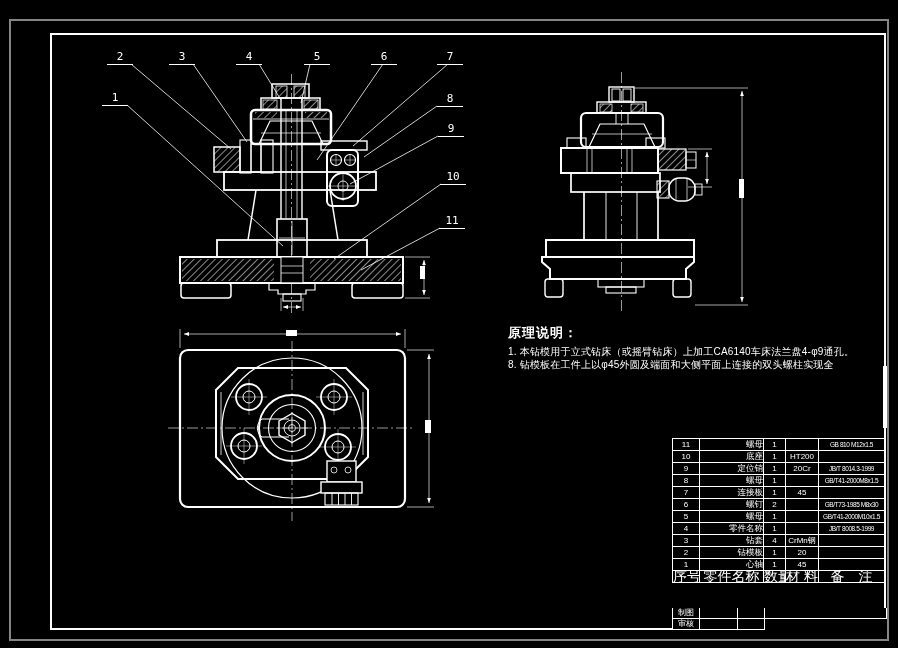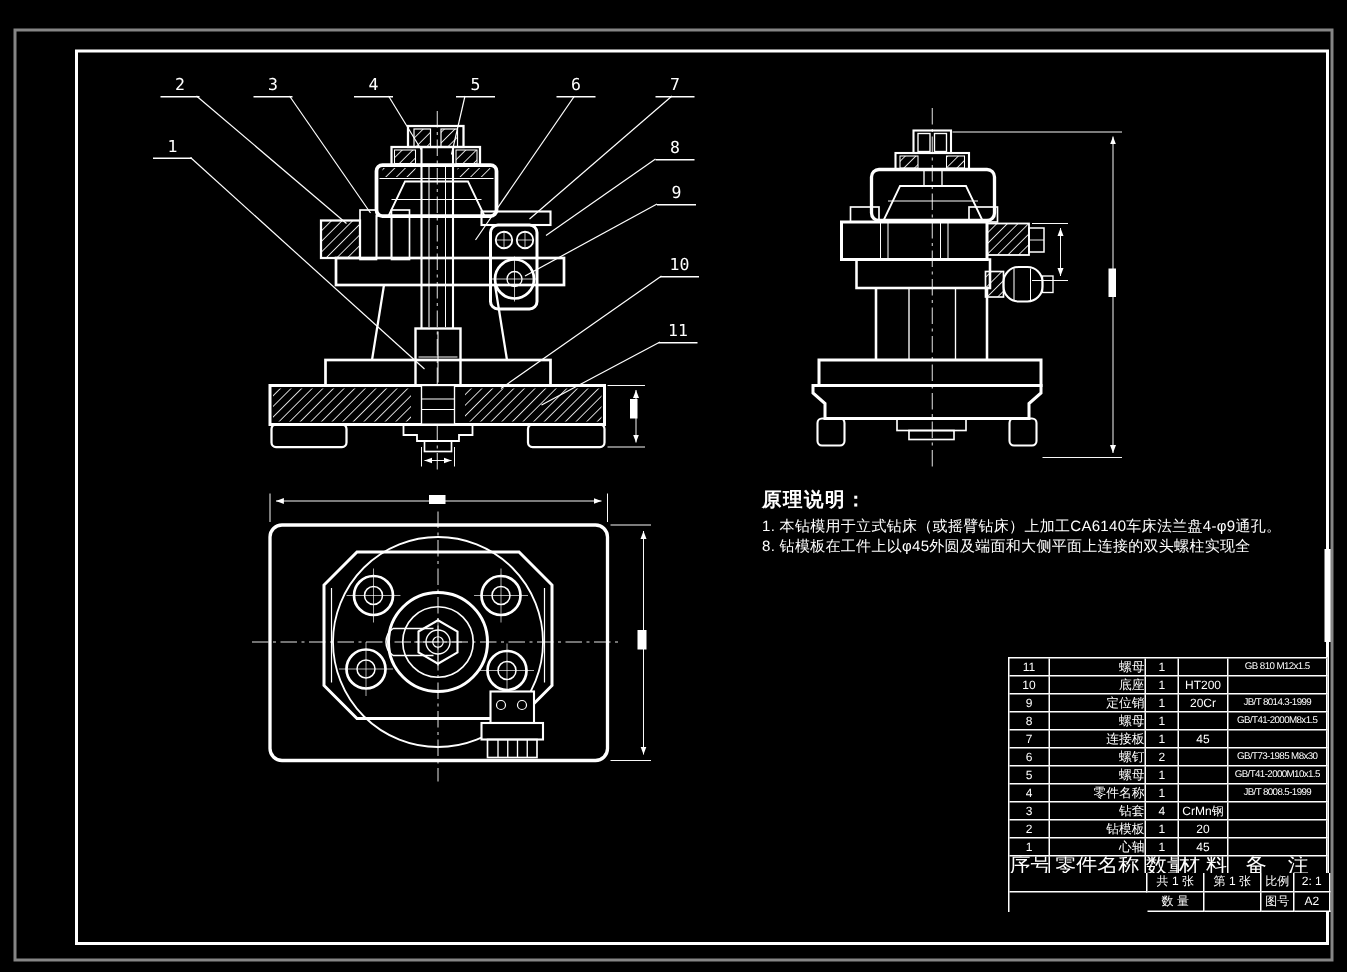--- a/index.html
+++ b/index.html
@@ -332,26 +332,24 @@
       <div class="c">1</div>
       <div class="c">45</div>
       <div class="c nt"></div>
   <div class="c hd">序号</div>
       <div class="c hd">零件名称</div>
       <div class="c hd">数量</div>
       <div class="c hd">材 料</div>
       <div class="c hd">备　注</div>
 </div>
 
-<div class="grid" id="tb1">
-  <div class="c span2"></div>
-  <div class="c">共 1 张</div>
-  <div class="c">第 1 张</div>
-  <div class="c">比例</div>
-  <div class="c">2: 1</div>
-  <div class="c">数 量</div>
+
+<div class="grid" id="tb2">
+  <div class="c">制图</div>
   <div class="c"></div>
-  <div class="c">图号</div>
-  <div class="c">A2</div>
+  <div class="c"></div>
+  <div class="c big"></div>
+  <div class="c">审核</div>
+  <div class="c"></div>
+  <div class="c"></div>
 </div>
 
-
 </div>
 
 </body></html>

